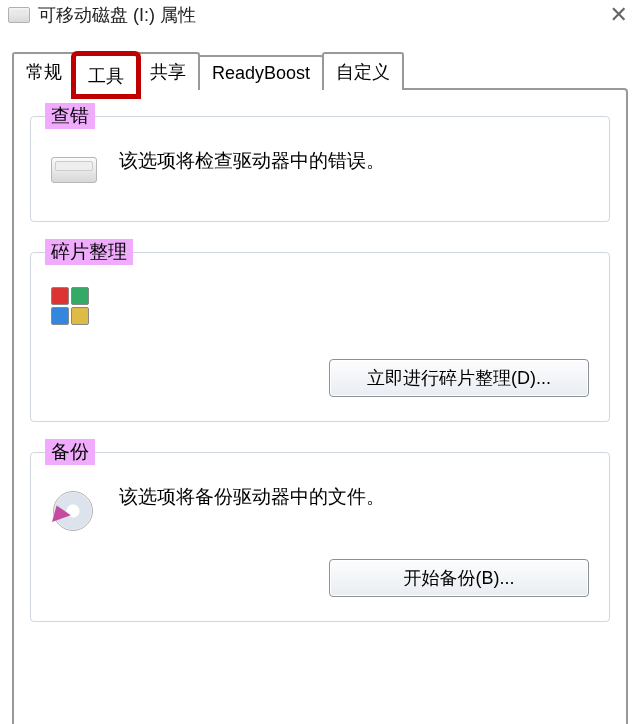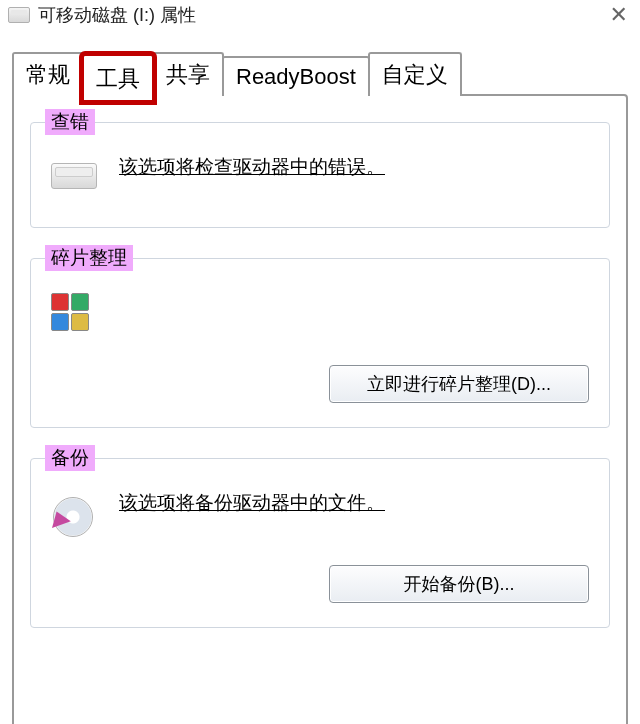--- a/index.html
+++ b/index.html
@@ -52,21 +52,21 @@
     align-items: flex-end;
     padding: 12px 12px 0 12px;
     gap: 0;
     position: relative;
   }
   .tab {
     border: 2px solid #999;
     border-bottom: none;
     background: #fff;
     padding: 6px 12px 6px 12px;
-    font-size: 22px;
+    font-size: 18px;
     position: relative;
     top: 2px;
     border-radius: 3px 3px 0 0;
     margin-right: -2px;
   }
   .tab.selected {
     z-index: 2;
     background: #fff;
     top: 8px;
     padding-top: 8px;
@@ -101,21 +101,20 @@
     top: -14px;
     left: 14px;
     background: #f0abfc;
     padding: 0 6px;
     font-size: 19px;
   }
   .group-row {
     display: flex;
     align-items: flex-start;
     gap: 16px;
-    text-decoration: underline;
   }
   .group .desc {
     font-size: 19px;
     line-height: 1.5;
     margin-top: 6px;
   }
   .group .btn-row {
     display: flex;
     justify-content: flex-end;
     margin-top: 26px;

